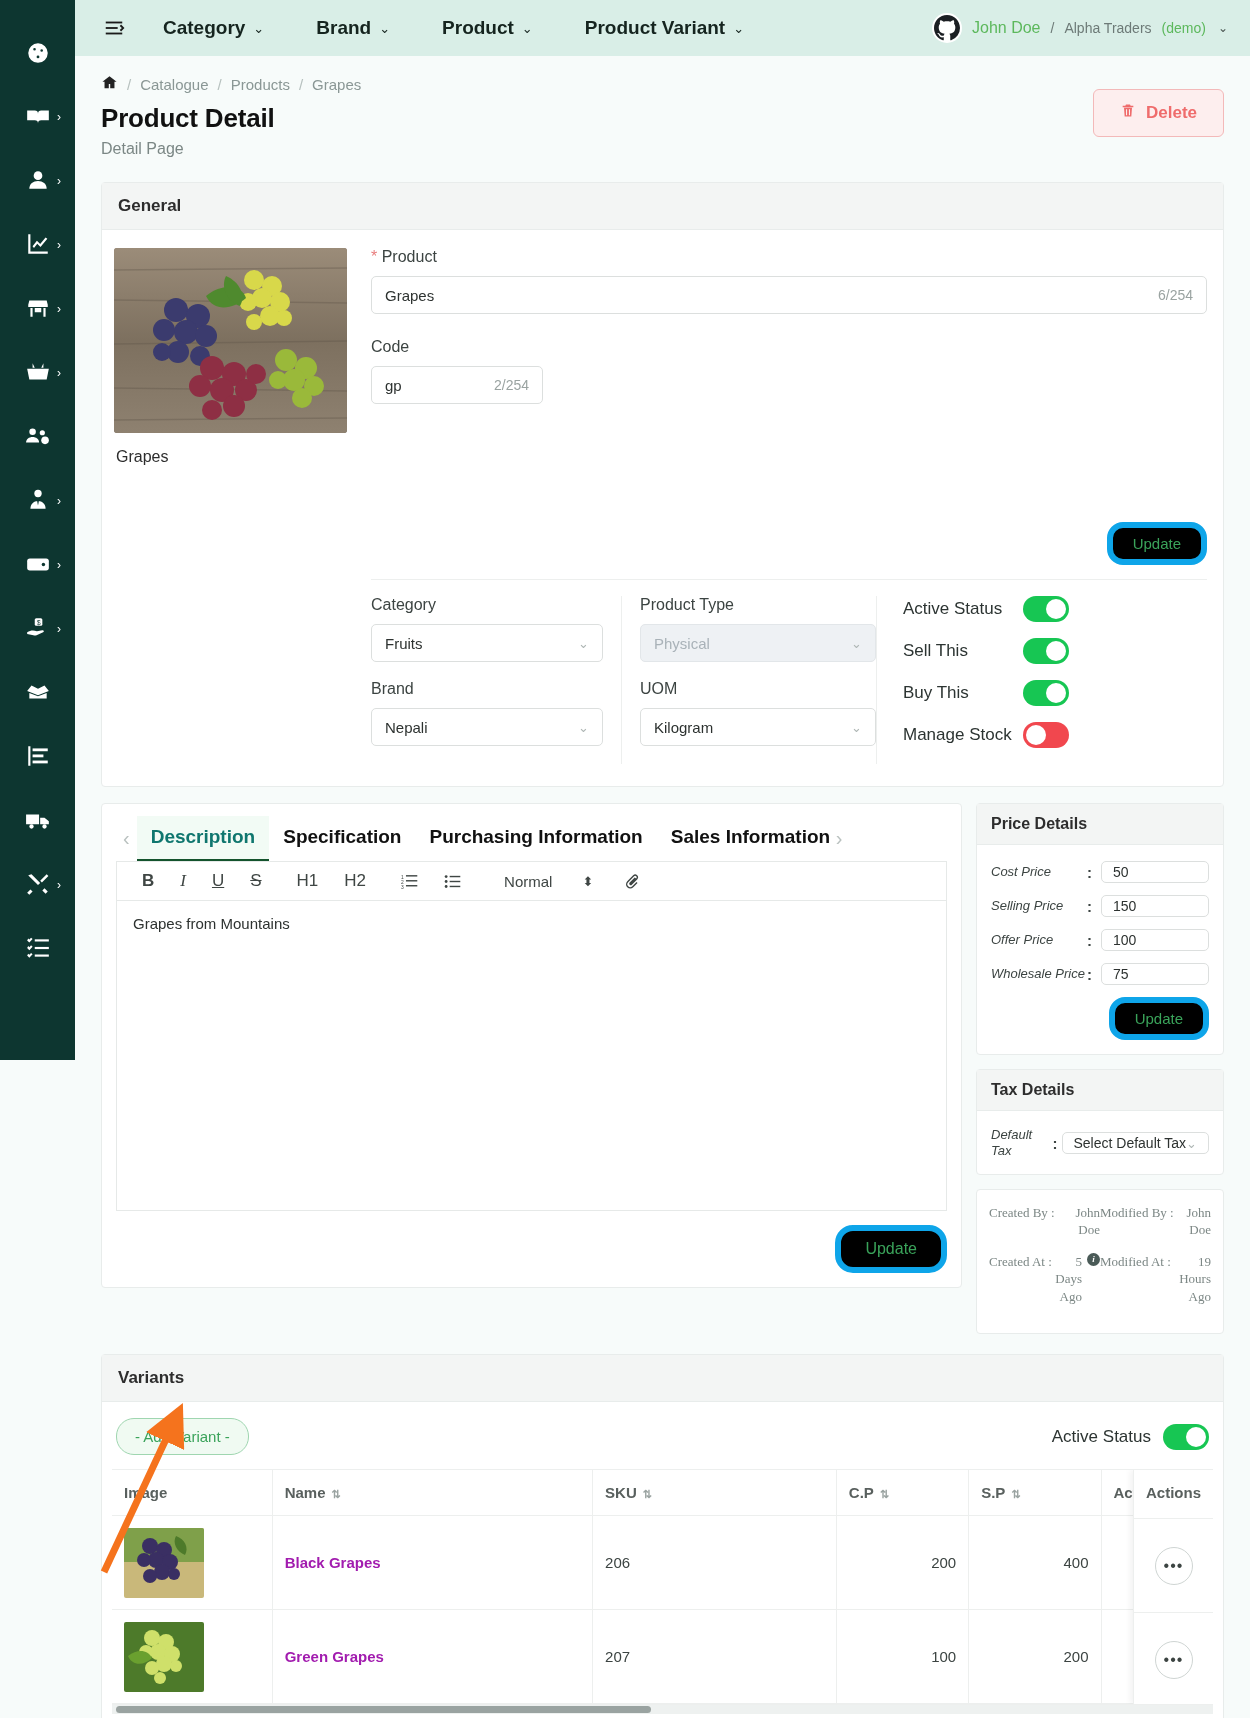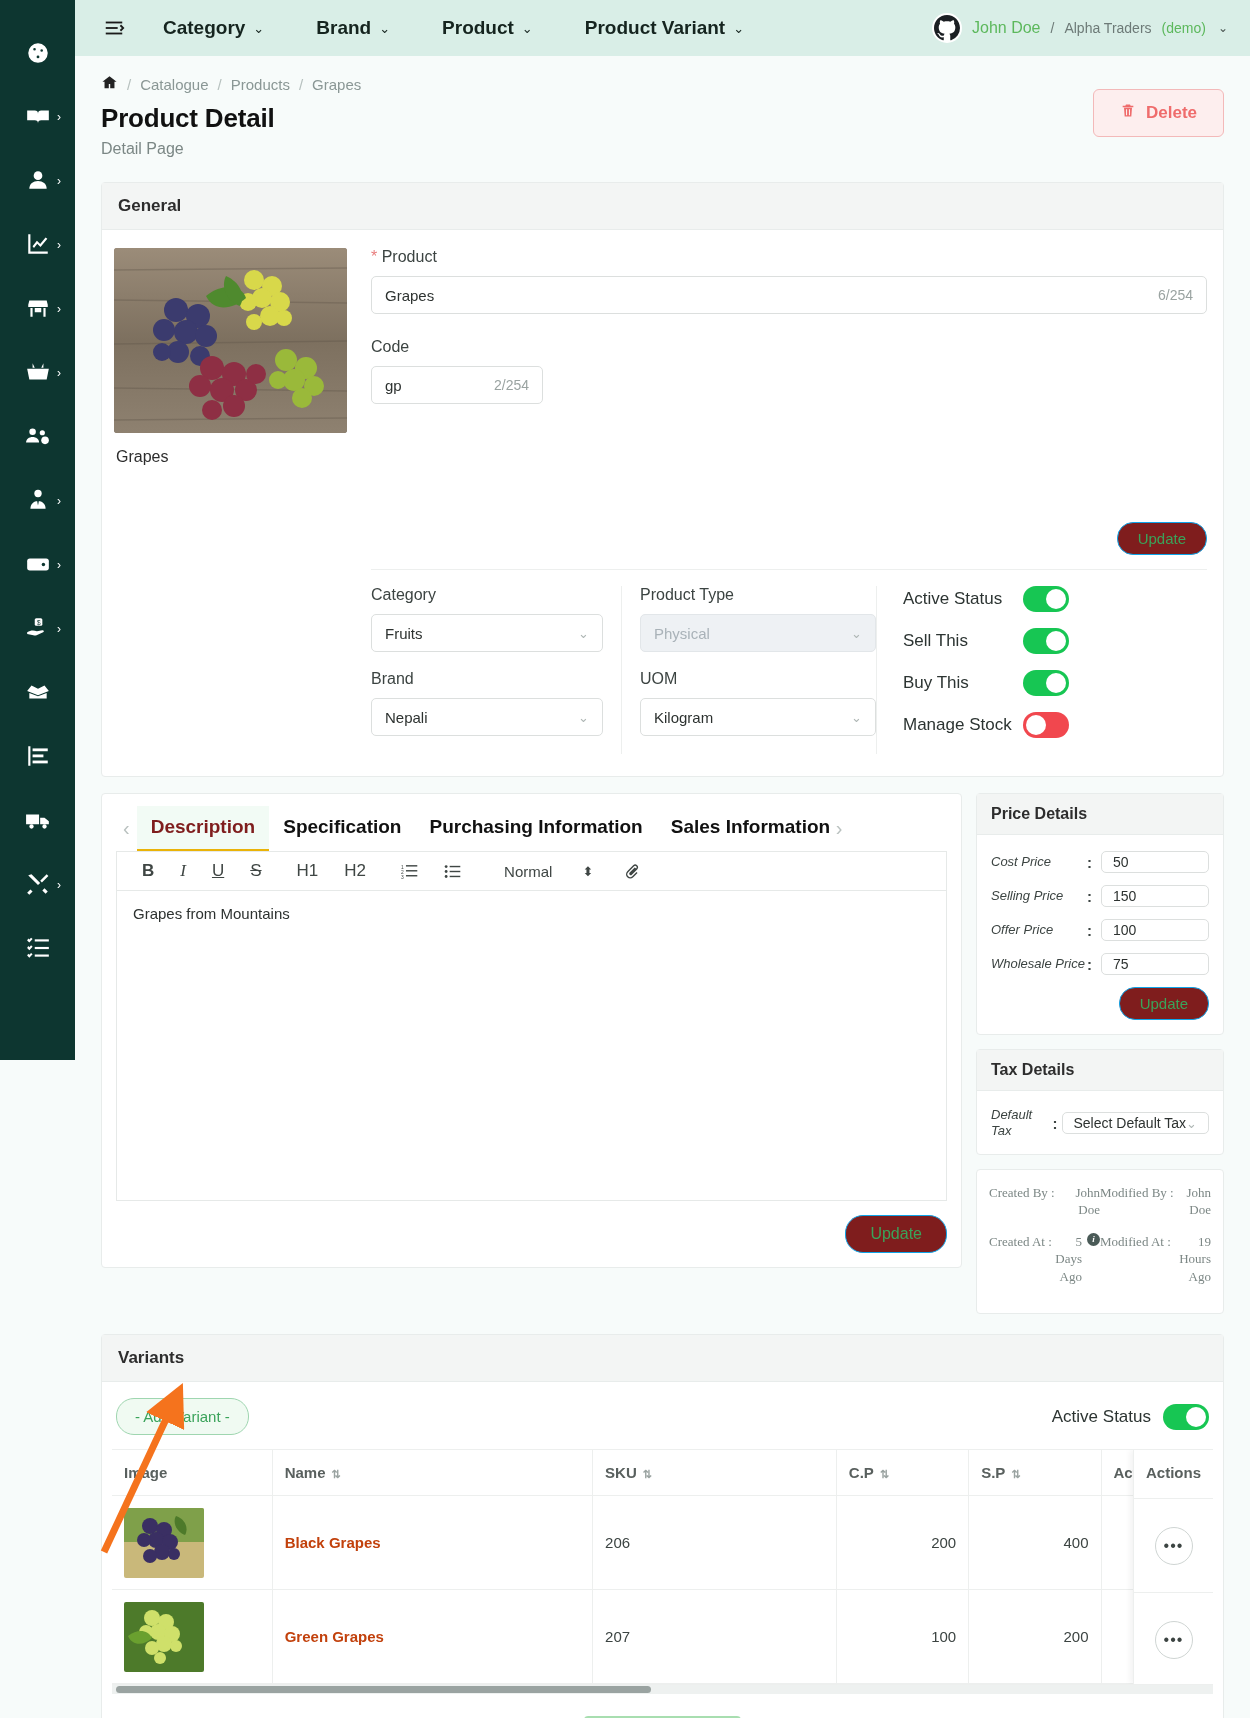--- a/index.html
+++ b/index.html
@@ -97,21 +97,21 @@
   .inp {
     height: 38px; border: 1px solid #dcdfde; border-radius: 5px; background:#fff;
     display: flex; align-items: center; padding: 0 13px; font-size: 15px; color:#2d3230;
   }
   .inp .counter { margin-left: auto; color: #9aa3a1; font-size: 14px; }
   .inp.disabled { background: #eef1f4; color:#a9b2b8; border-color:#e2e6e9; }
   .sel-caret { margin-left: auto; color:#aeb6b4; font-size: 13px; }
 
   .update-row { display: flex; justify-content: flex-end; margin-top: 12px; }
   .btn-update {
-    background:#7f1d1d; border:1px solid #0ea5e9; color:#3aa35a;
+    background:#000000; border:6px solid #0ea5e9; color:#3aa35a;
     border-radius: 16px; padding: 7px 20px; font-size: 15px; cursor:pointer;
   }
 
   .row-2 { display: flex; margin-top: 14px; border-top:1px solid #edefee; padding-top:16px; }
   .col-left { width: 250px; flex:0 0 250px; padding-right: 18px; }
   .col-mid  { width: 255px; flex:0 0 255px; padding-left: 18px; border-left:1px solid #edefee; }
   .col-right{ flex:1; padding-left: 26px; border-left:1px solid #edefee; }
   .mb18 { margin-bottom: 18px; }
 
   .toggle-row { display:flex; align-items:center; margin-bottom: 16px; }
@@ -125,21 +125,21 @@
 
   
   .lower { display: flex; margin: 16px 26px 0 26px; gap: 14px; align-items: flex-start; }
   .editor-card { flex: 1; min-width: 0; background:#fff; border:1px solid #e8eceb; border-radius:4px; padding: 12px 14px 14px 14px;}
   .tabs { display:flex; align-items:center; }
   .tab-arrow { color:#b9c1bf; font-size: 20px; padding: 0 7px; cursor:pointer; }
   .tab {
     font-size: 19px; font-weight: bold; padding: 10px 14px 11px 14px; color:#111;
     cursor: pointer; white-space: nowrap; border-bottom: 2px solid transparent;
   }
-  .tab.active { color:#7f1d1d; background:#f2fbf5; border-bottom: 2px solid #eab308; }
+  .tab.active { color:#0f766e; background:#f2fbf5; border-bottom: 2px solid #14532d; }
   .tab.clipped { overflow:hidden; max-width: 172px;}
 
   .toolbar {
     border: 1px solid #e6e9e8; border-top: 1px solid #e6e9e8;
     display:flex; align-items:center; gap: 0; padding: 9px 12px; background:#fff;
   }
   .tb { font-size: 17px; color:#3f4644; padding: 0 13px; cursor:pointer; }
   .tb.bold{font-weight:bold;} .tb.ital{font-style:italic; font-family:"Liberation Serif",serif;}
   .tb.und{text-decoration:underline;} .tb.strike{text-decoration:line-through;}
   .tb svg { width:17px; height:17px; fill:#3f4644; display:block;}
@@ -188,21 +188,21 @@
   table.vt td {
     font-size: 15px; color:#3c4442; padding: 10px 12px; border-bottom:1px solid #edefee;
     border-right:1px solid #edefee; height: 94px; vertical-align: middle;
   }
   .th-sort { display:inline-block; margin-left:6px; color:#9aa3a1; font-size:11px; line-height:.9;}
   .col-img { width: 115px; } .col-name{ width: 230px;} .col-sku{width:175px;}
   .col-cp{width:95px;} .col-sp{width:95px;} .col-act{width:80px;}
   td.num { text-align: right; }
   th.num { text-align: right; }
   .vthumb { width: 80px; height: 70px; border-radius:2px; overflow:hidden; }
-  .vname { color:#c2410c; font-weight:bold; font-size:15px; }
+  .vname { color:#a21caf; font-weight:bold; font-size:15px; }
   .actions-cell { position:absolute; right:0; top:0; width:80px; background:#fff;
                   border-left:1px solid #edefee; box-shadow:-3px 0 6px rgba(0,0,0,.05); }
   .dots { width:38px;height:38px;border-radius:50%;border:1px solid #cfd5d3;background:#fff;
           display:flex;align-items:center;justify-content:center;color:#3c4442;font-size:16px;
           margin: 0 auto; cursor:pointer; letter-spacing:1px;}
   .hscroll { height: 9px; background:#eef1f0; position:relative; }
   .hscroll .thumbbar { position:absolute; left:4px; top:1px; width:535px; height:7px;
                        border-radius:4px; background:#9aa3a1; }
   .loadmore-wrap { display:flex; justify-content:center; padding: 22px 0 8px 0;}
   .btn-loadmore { background:#a8deb0; color:#fff; border:none; border-radius:4px;

